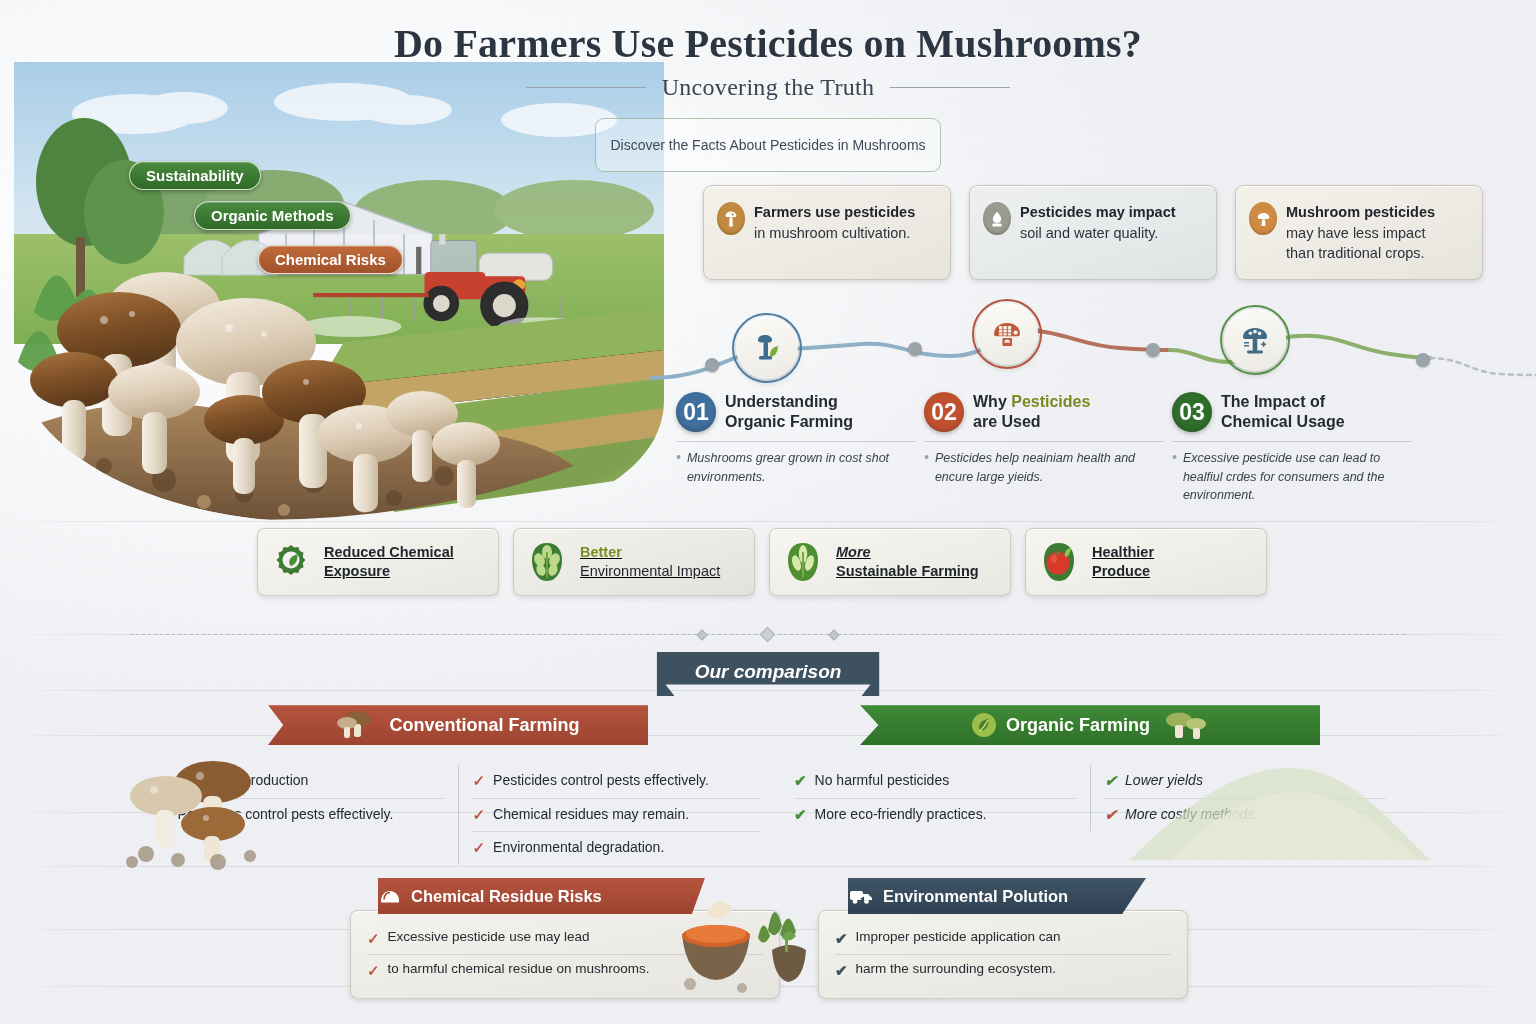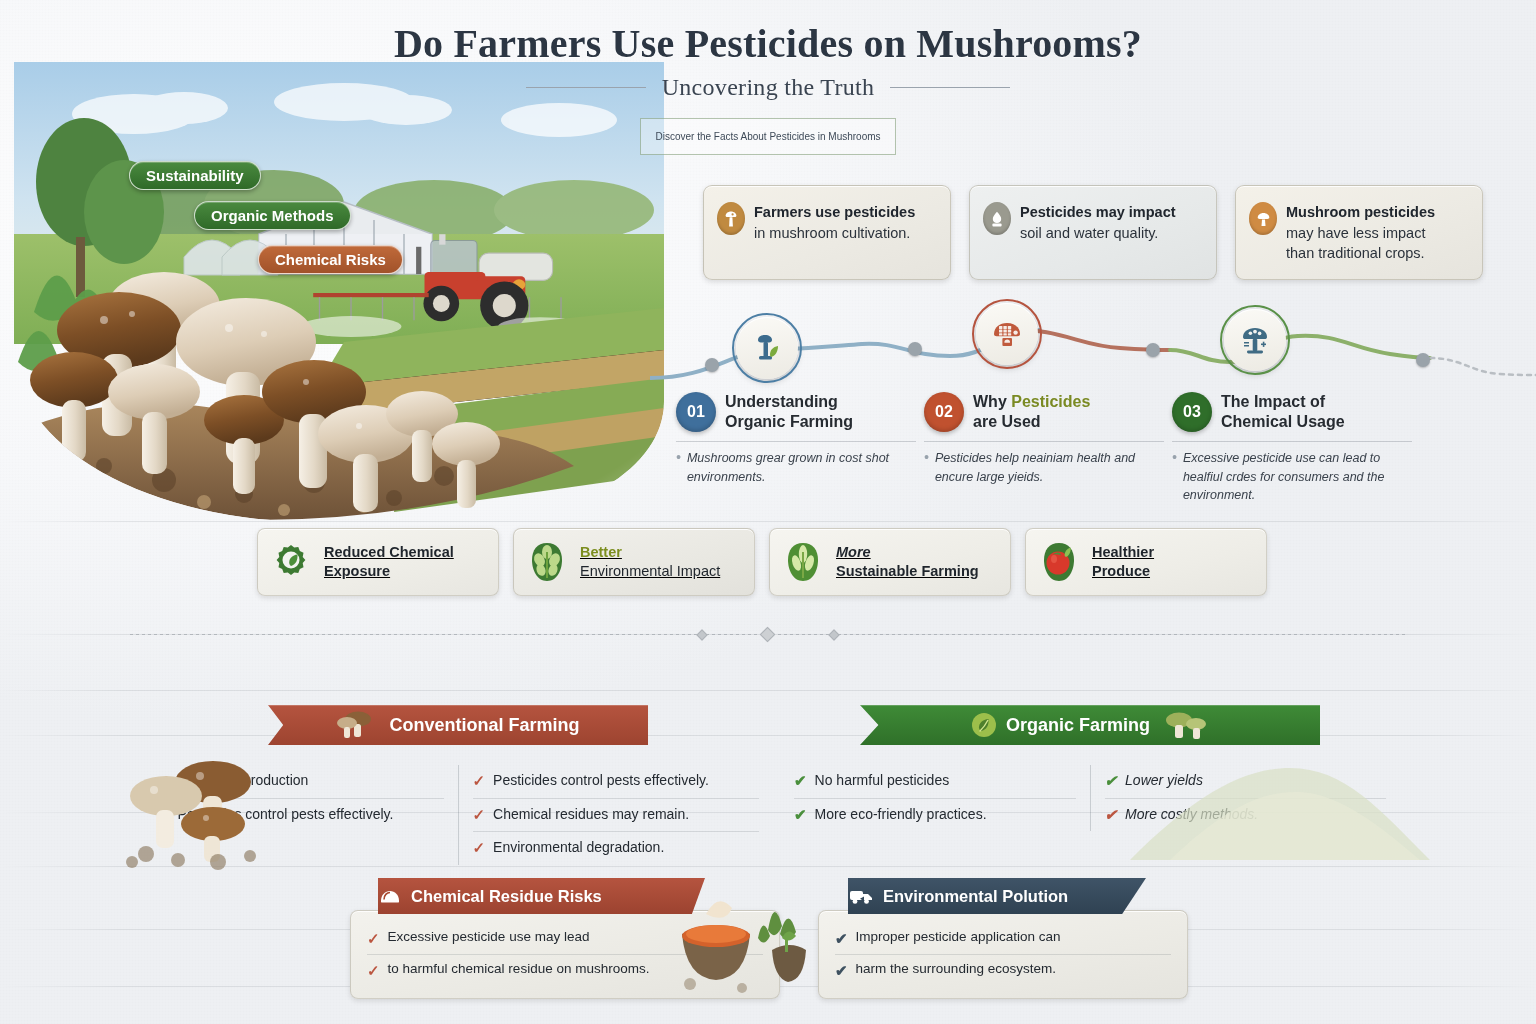--- a/index.html
+++ b/index.html
@@ -42,23 +42,23 @@
   .subtitle {
     font-family:"Liberation Serif", serif;
     font-size:24px; color:#3a4451; letter-spacing:.3px;
   }
   .sub-line { width:120px; height:1px; background:#9aa3ad; }
   .tagline {
     position:absolute; left:0; right:0; top:118px;
     display:flex; justify-content:center;
   }
   .tagline span {
-    font-size:10px; color:#3e4a58; padding:12px 14px;
+    font-size:14px; color:#3e4a58; padding:18px 14px;
     border:1px solid rgba(120,150,110,.55);
-    border-radius:0;
+    border-radius:9px;
     background:rgba(255,255,255,.35);
   }
 
   
   #hero {
     position:absolute; left:14px; top:62px; width:650px; height:460px;
     overflow:hidden;
     border-radius:0 0 200px 300px / 0 0 120px 170px;
     -webkit-mask-image: radial-gradient(ellipse 118% 112% at 42% 38%, #000 62%, rgba(0,0,0,.45) 78%, transparent 92%);
             mask-image: radial-gradient(ellipse 118% 112% at 42% 38%, #000 62%, rgba(0,0,0,.45) 78%, transparent 92%);
@@ -108,21 +108,21 @@
     border:2.5px solid var(--ring);
   }
   .tl-dot { position:absolute; width:14px; height:14px; border-radius:50%; background:#9aa3aa; box-shadow:0 1px 2px rgba(0,0,0,.25); }
 
   
   .steps { position:absolute; left:676px; top:392px; display:flex; gap:8px; }
   .step { width:240px; }
   .step-head { display:flex; align-items:center; gap:9px; }
   .step-num {
     width:40px; height:40px; border-radius:50%; flex:0 0 auto;
-    color:#fff; font-size:16px; font-weight:700;
+    color:#fff; font-size:23px; font-weight:700;
     display:flex; align-items:center; justify-content:center;
     box-shadow:0 2px 4px rgba(0,0,0,.25), inset 0 -2px 4px rgba(0,0,0,.18);
   }
   .step-title { font-size:16px; font-weight:700; line-height:1.28; color:#262b31; }
   .step-title .hl { color:#7a8a23; }
   .step-sep { height:1px; background:rgba(60,70,80,.22); margin:8px 0 7px 0; }
   .step-body { display:flex; gap:6px; font-size:12.5px; line-height:1.5; color:#3a424c; font-style:italic; }
   .bdot { color:#98a2ac; font-size:14px; line-height:1.2; }
 
   
@@ -632,20 +632,23 @@
       </div>
     </div>
   </div>
 
   <div id="ornament">
     <div class="orn-line"></div>
     <div class="orn-dia" style="left:calc(50% - 6px)"></div>
     <div class="orn-dia small" style="left:calc(50% - 70px)"></div>
     <div class="orn-dia small" style="left:calc(50% + 62px)"></div>
   </div>
+  <div class="comparison-banner">
+    <span>Our comparison</span>
+  </div>
 
   <div class="cmp left">
     <div class="ribbon red">
       <svg width="40" height="30" viewBox="0 0 40 30" style="margin-right:4px">
         <ellipse cx="22" cy="9" rx="13" ry="7.5" fill="#8a6038"></ellipse>
         <rect x="18" y="14" width="7" height="13" rx="2.5" fill="#efe6d6"></rect>
         <ellipse cx="11" cy="13" rx="10" ry="6" fill="#c6ad89"></ellipse>
         <rect x="8" y="17" width="6" height="11" rx="2.2" fill="#efe6d6"></rect>
       </svg>
       <span>Conventional Farming</span>

